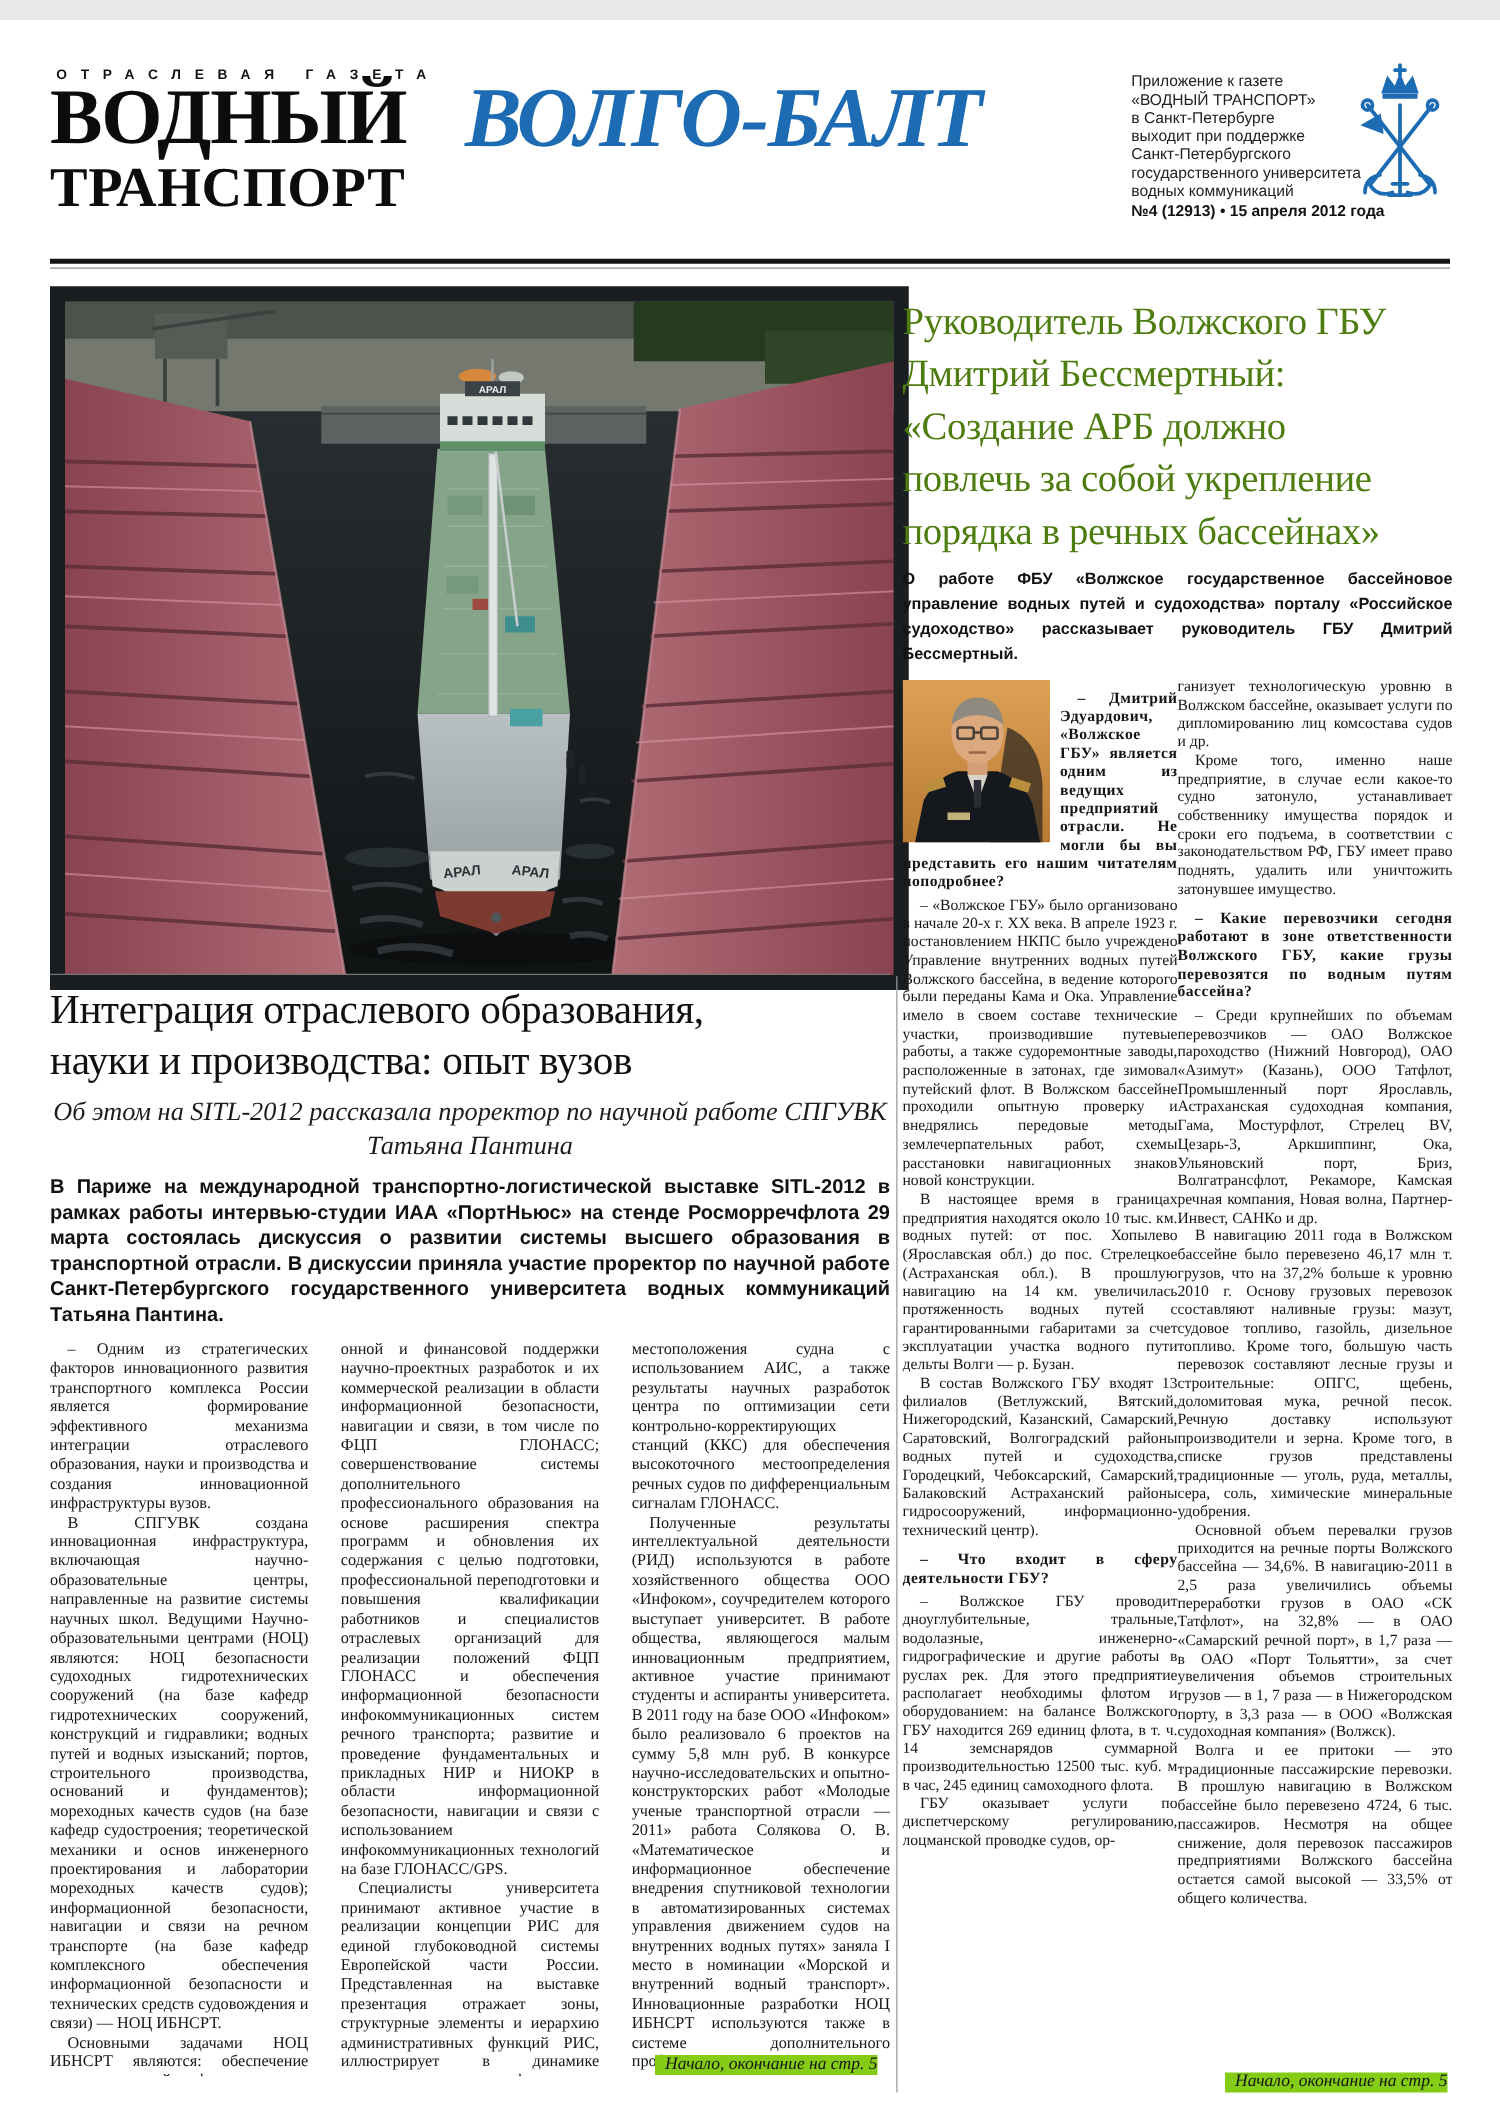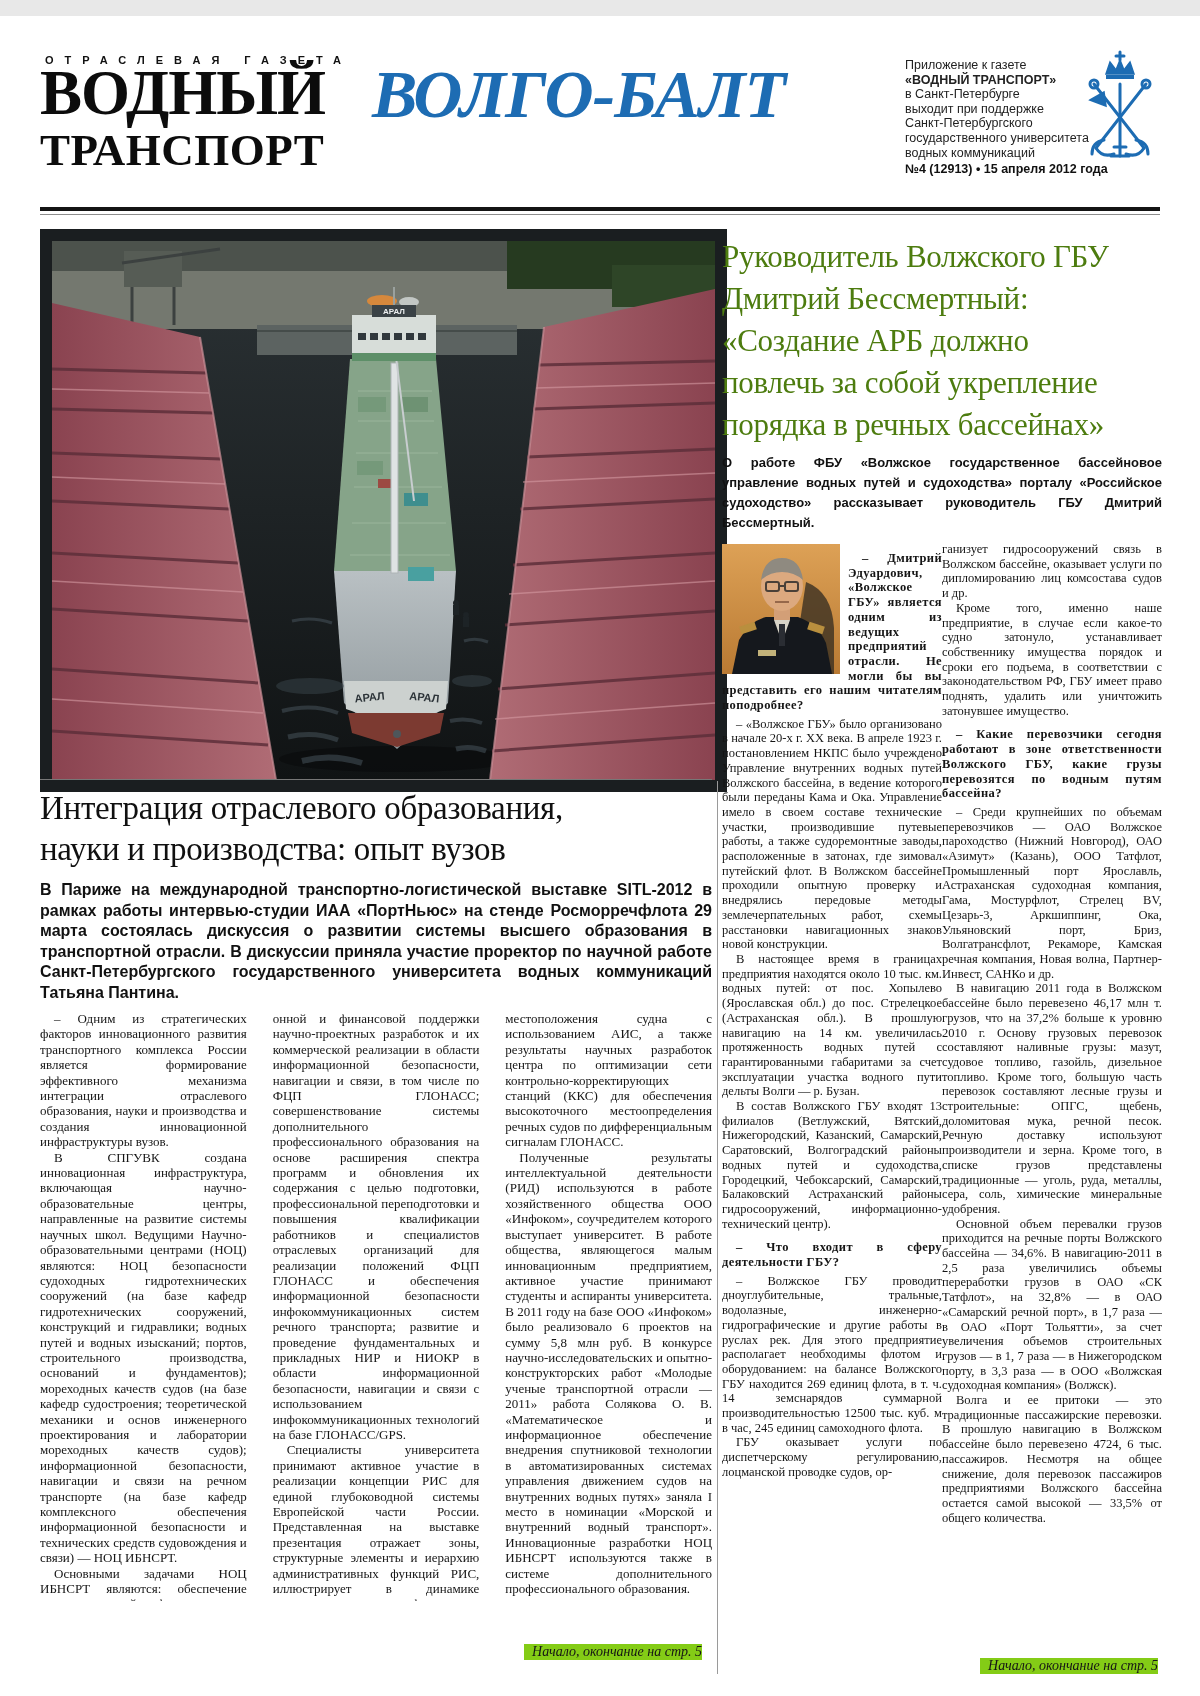--- a/index.html
+++ b/index.html
@@ -10,21 +10,21 @@
   .kicker{position:absolute;left:45px;top:38px;font-family:"Liberation Sans","DejaVu Sans",sans-serif;
           font-size:11px;font-weight:bold;letter-spacing:11px;color:#111;}
   .title1{position:absolute;left:40px;top:46px;font-size:63px;font-weight:800;line-height:1;
           letter-spacing:-1px;color:#0c0c0c;}
   .title2{position:absolute;left:40px;top:112px;font-size:45px;font-weight:800;line-height:1;
           letter-spacing:0.5px;color:#0c0c0c;}
   .supplement{position:absolute;left:372px;top:44px;font-size:68px;font-weight:700;font-style:italic;
           line-height:1;letter-spacing:-1px;}
   .pubinfo{position:absolute;left:905px;top:42px;width:215px;
           font-family:"Liberation Sans","DejaVu Sans",sans-serif;font-size:12.5px;line-height:14.6px;color:#222;}
-  .pubinfo div:nth-child(2){font-weight:bold;}
+  .pubinfo div:nth-child(2){font-weight:normal;}
   .issue{position:absolute;left:905px;top:146px;font-family:"Liberation Sans","DejaVu Sans",sans-serif;
           font-size:12.5px;font-weight:bold;color:#111;}
   .emblem{position:absolute;left:1080px;top:34px;}
 
   .hrule{position:absolute;left:40px;top:191px;width:1120px;height:3px;
          border-top:4px solid #141414;border-bottom:1px solid #8d8d8d;}
 
   
   .lockphoto{position:absolute;left:40px;top:213px;width:663px;height:539px;margin:0;padding:12px;
              background:#1a1e20;overflow:hidden;}
@@ -278,39 +278,40 @@
         </svg>
       <p class="s-q">– Дмитрий Эдуардович, «Волжское ГБУ» является одним из ведущих предприятий отрасли. Не могли бы вы представить его нашим читателям поподробнее?</p>
           <p class="s-p">– «Волжское ГБУ» было организовано в начале 20-х г. XX века. В апреле 1923 г. постановлением НКПС было учреждено Управление внутренних водных путей Волжского бассейна, в ведение которого были переданы Кама и Ока. Управление имело в своем составе технические участки, производившие путевые работы, а также судоремонтные заводы, расположенные в затонах, где зимовал путейский флот. В Волжском бассейне проходили опытную проверку и внедрялись передовые методы землечерпательных работ, схемы расстановки навигационных знаков новой конструкции.</p>
           <p class="s-p">В настоящее время в границах предприятия находятся около 10 тыс. км. водных путей: от пос. Хопылево (Ярославская обл.) до пос. Стрелецкое (Астраханская обл.). В прошлую навигацию на 14 км. увеличилась протяженность водных путей с гарантированными габаритами за счет эксплуатации участка водного пути дельты Волги — р. Бузан.</p>
           <p class="s-p">В состав Волжского ГБУ входят 13 филиалов (Ветлужский, Вятский, Нижегородский, Казанский, Самарский, Саратовский, Волгоградский районы водных путей и судоходства, Городецкий, Чебоксарский, Самарский, Балаковский Астраханский районы гидросооружений, информационно-технический центр).</p>
           <p class="s-q">– Что входит в сферу деятельности ГБУ?</p>
           <p class="s-p">– Волжское ГБУ проводит дноуглубительные, тральные, водолазные, инженерно-гидрографические и другие работы в руслах рек. Для этого предприятие располагает необходимы флотом и оборудованием: на балансе Волжского ГБУ находится 269 единиц флота, в т. ч. 14 земснарядов суммарной производительностью 12500 тыс. куб. м в час, 245 единиц самоходного флота.</p>
           <p class="s-p">ГБУ оказывает услуги по диспетчерскому регулированию, лоцманской проводке судов, ор-</p>
         </div>
       <div class="col">
-          <p class="s-pc">ганизует гидросооружений связь в Волжском бассейне, оказывает услуги по дипломированию лиц комсостава судов и др.</p>
+          <p class="s-pc">ганизует технологическую уровню в Волжском бассейне, оказывает услуги по дипломированию лиц комсостава судов и др.</p>
           <p class="s-p">Кроме того, именно наше предприятие, в случае если какое-то судно затонуло, устанавливает собственнику имущества порядок и сроки его подъема, в соответствии с законодательством РФ, ГБУ имеет право поднять, удалить или уничтожить затонувшее имущество.</p>
           <p class="s-q">– Какие перевозчики сегодня работают в зоне ответственности Волжского ГБУ, какие грузы перевозятся по водным путям бассейна?</p>
           <p class="s-p">– Среди крупнейших по объемам перевозчиков — ОАО Волжское пароходство (Нижний Новгород), ОАО «Азимут» (Казань), ООО Татфлот, Промышленный порт Ярославль, Астраханская судоходная компания, Гама, Мостурфлот, Стрелец BV, Цезарь-3, Аркшиппинг, Ока, Ульяновский порт, Бриз, Волгатрансфлот, Рекаморе, Камская речная компания, Новая волна, Партнер-Инвест, САНКо и др.</p>
           <p class="s-p">В навигацию 2011 года в Волжском бассейне было перевезено 46,17 млн т. грузов, что на 37,2% больше к уровню 2010 г. Основу грузовых перевозок составляют наливные грузы: мазут, судовое топливо, газойль, дизельное топливо. Кроме того, большую часть перевозок составляют лесные грузы и строительные: ОПГС, щебень, доломитовая мука, речной песок. Речную доставку используют производители и зерна. Кроме того, в списке грузов представлены традиционные — уголь, руда, металлы, сера, соль, химические минеральные удобрения.</p>
           <p class="s-p">Основной объем перевалки грузов приходится на речные порты Волжского бассейна — 34,6%. В навигацию-2011 в 2,5 раза увеличились объемы переработки грузов в ОАО «СК Татфлот», на 32,8% — в ОАО «Самарский речной порт», в 1,7 раза — в ОАО «Порт Тольятти», за счет увеличения объемов строительных грузов — в 1, 7 раза — в Нижегородском порту, в 3,3 раза — в ООО «Волжская судоходная компания» (Волжск).</p>
           <p class="s-p">Волга и ее притоки — это традиционные пассажирские перевозки. В прошлую навигацию в Волжском бассейне было перевезено 4724, 6 тыс. пассажиров. Несмотря на общее снижение, доля перевозок пассажиров предприятиями Волжского бассейна остается самой высокой — 33,5% от общего количества.</p>
         </div>
     </div>
     <div class="cont">Начало, окончание на стр. 5</div>
   </section>
 
   <div class="vdivider"></div>
 
   <section class="edu">
     <h2>
         <div>Интеграция отраслевого образования,</div>
         <div>науки и производства: опыт вузов</div>
       </h2>
+    <div class="subtitle">Об этом на SITL-2012 рассказала проректор по научной работе СПГУВК Татьяна Пантина</div>
     <p class="lead">В Париже на международной транспортно-логистической выставке SITL-2012 в рамках работы интервью-студии ИАА «ПортНьюс» на стенде Росморречфлота 29 марта состоялась дискуссия о развитии системы высшего образования в транспортной отрасли. В дискуссии приняла участие проректор по научной работе Санкт-Петербургского государственного университета водных коммуникаций Татьяна Пантина.</p>
     <div class="cols">
       <div class="col">
           <p class="s-p">– Одним из стратегических факторов инновационного развития транспортного комплекса России является формирование эффективного механизма интеграции отраслевого образования, науки и производства и создания инновационной инфраструктуры вузов.</p>
           <p class="s-p">В СПГУВК создана инновационная инфраструктура, включающая научно-образовательные центры, направленные на развитие системы научных школ. Ведущими Научно-образовательными центрами (НОЦ) являются: НОЦ безопасности судоходных гидротехнических сооружений (на базе кафедр гидротехнических сооружений, конструкций и гидравлики; водных путей и водных изысканий; портов, строительного производства, оснований и фундаментов); мореходных качеств судов (на базе кафедр судостроения; теоретической механики и основ инженерного проектирования и лаборатории мореходных качеств судов); информационной безопасности, навигации и связи на речном транспорте (на базе кафедр комплексного обеспечения информационной безопасности и технических средств судовождения и связи) — НОЦ ИБНСРТ.</p>
           <p class="s-p">Основными задачами НОЦ ИБНСРТ являются: обеспечение организационной, информаци-</p>
         </div>
       <div class="col">
           <p class="s-pc">онной и финансовой поддержки научно-проектных разработок и их коммерческой реализации в области информационной безопасности, навигации и связи, в том числе по ФЦП ГЛОНАСС; совершенствование системы дополнительного профессионального образования на основе расширения спектра программ и обновления их содержания с целью подготовки, профессиональной переподготовки и повышения квалификации работников и специалистов отраслевых организаций для реализации положений ФЦП ГЛОНАСС и обеспечения информационной безопасности инфокоммуникационных систем речного транспорта; развитие и проведение фундаментальных и прикладных НИР и НИОКР в области информационной безопасности, навигации и связи с использованием инфокоммуникационных технологий на базе ГЛОНАСС/GPS.</p>
           <p class="s-p">Специалисты университета принимают активное участие в реализации концепции РИС для единой глубоководной системы Европейской части России. Представленная на выставке презентация отражает зоны, структурные элементы и иерархию административных функций РИС, иллюстрирует в динамике технологию передачи информации и определения</p>

